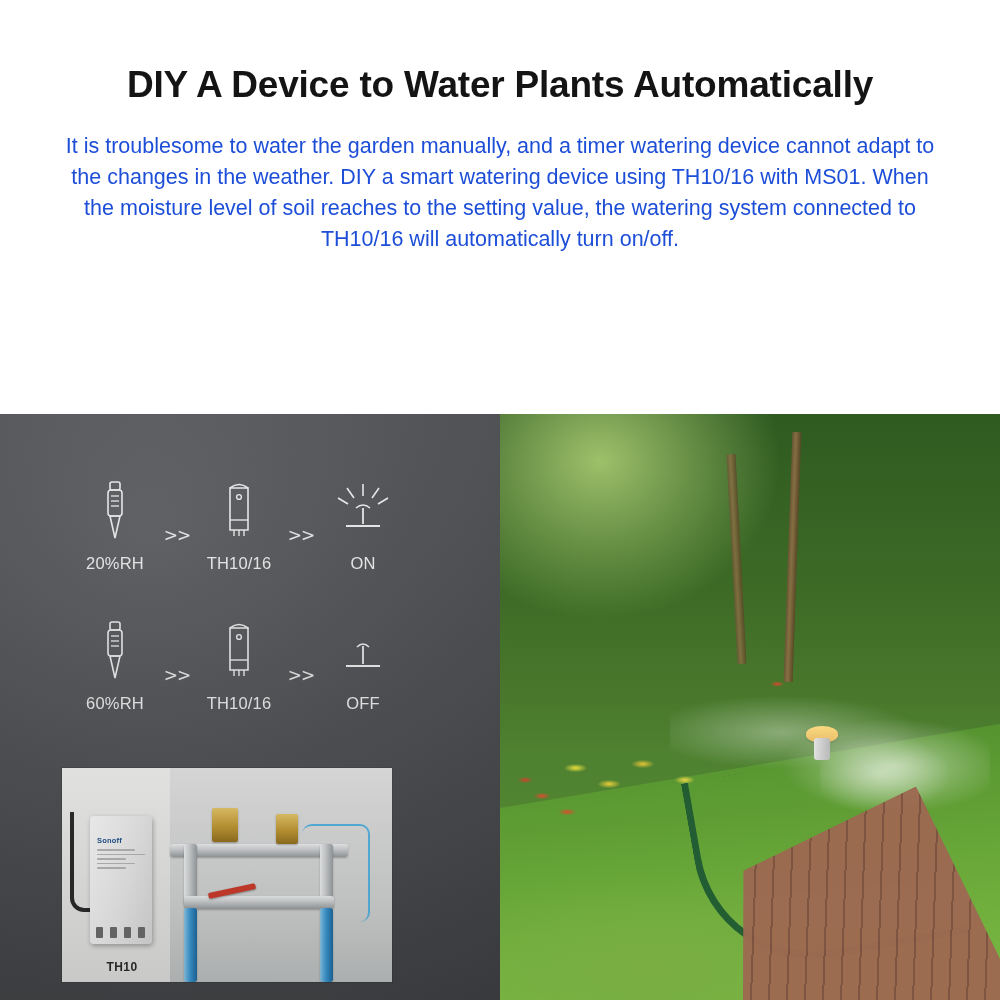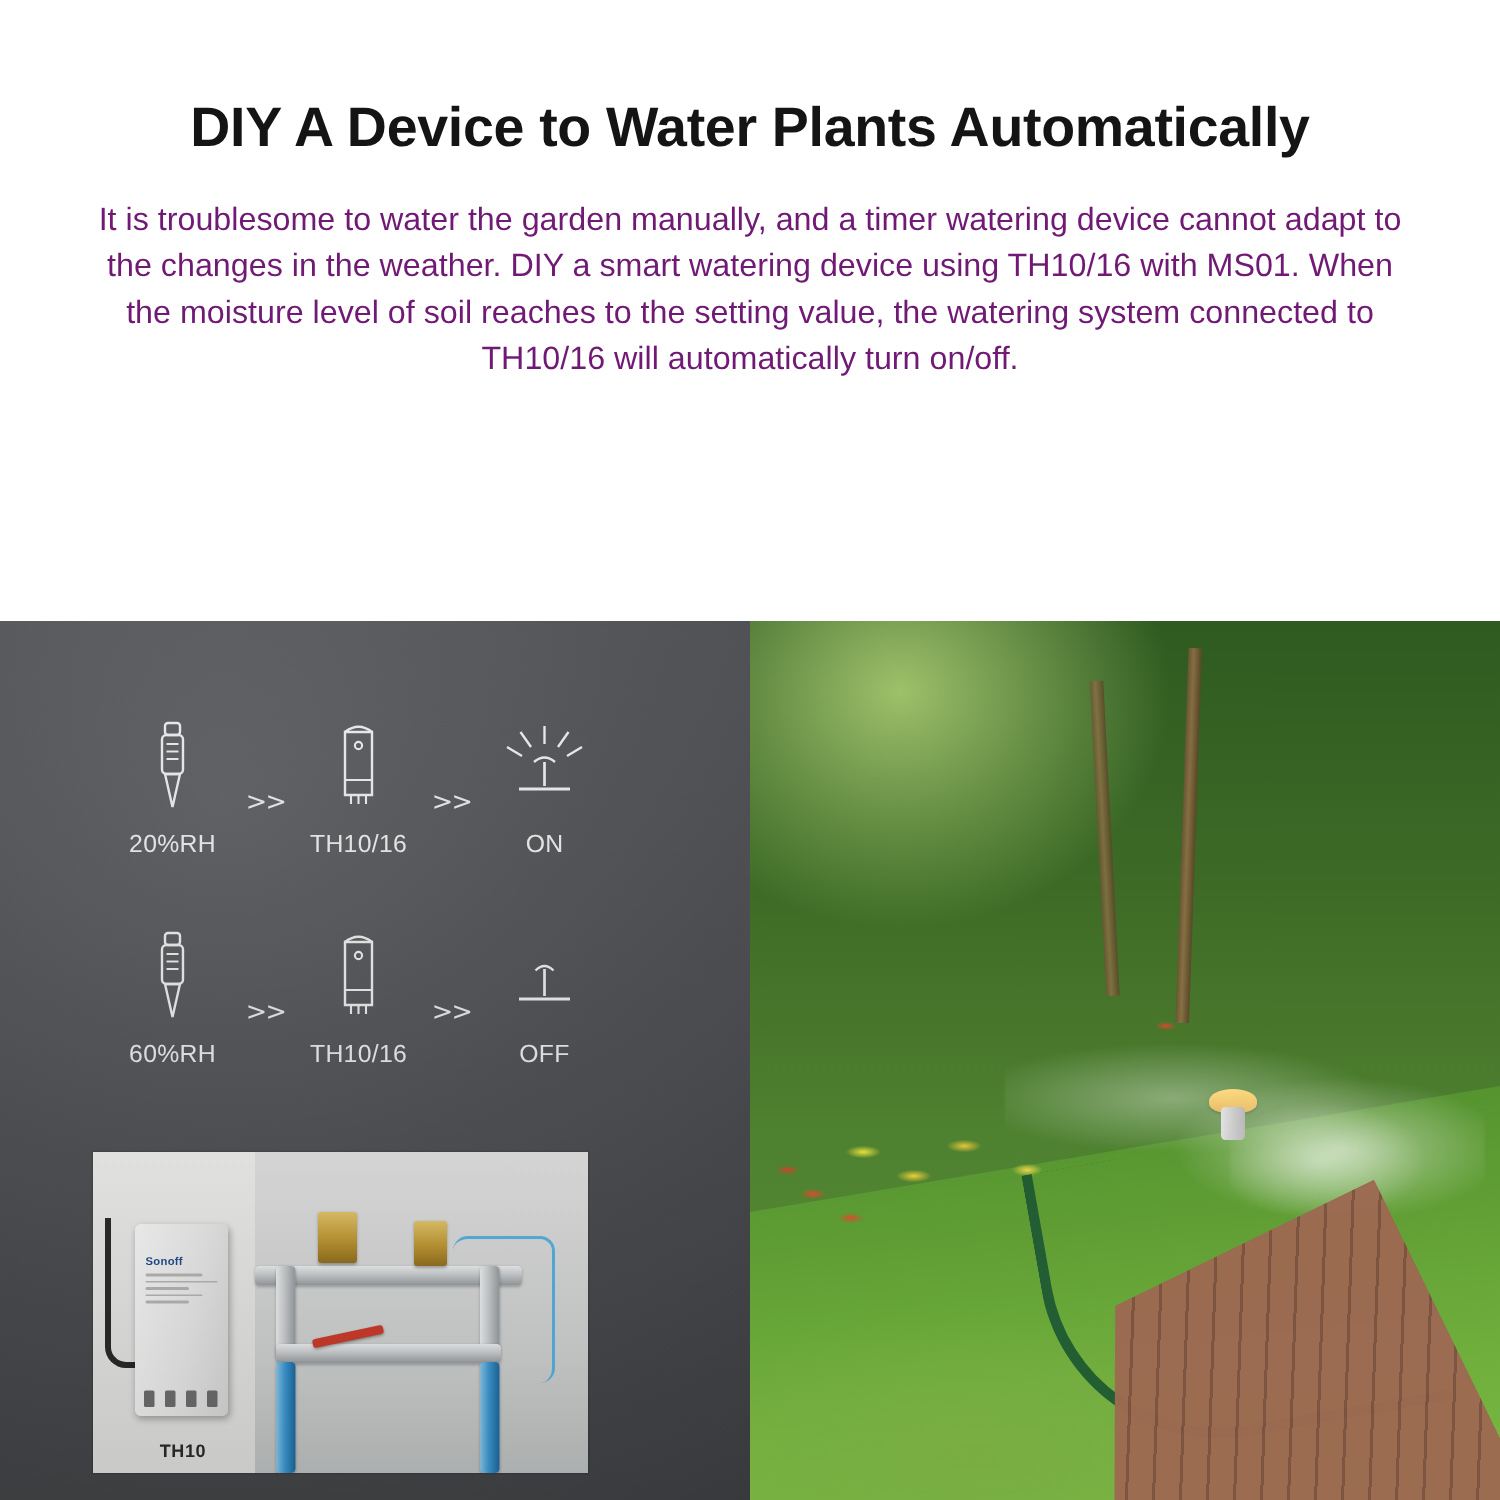--- a/index.html
+++ b/index.html
@@ -35,21 +35,21 @@
     letter-spacing: -0.2px;
     color: #141414;
     margin: 0 auto;
     max-width: 760px;
   }
   .subtext {
     margin: 24px auto 0 auto;
     max-width: 876px;
     font-size: 21.5px;
     line-height: 31px;
-    color: #701a75;
+    color: #1d4ed8;
     font-weight: 400;
   }
 
   
   .media-row {
     position: absolute;
     left: 0;
     top: 414px;
     width: 1000px;
     height: 586px;

